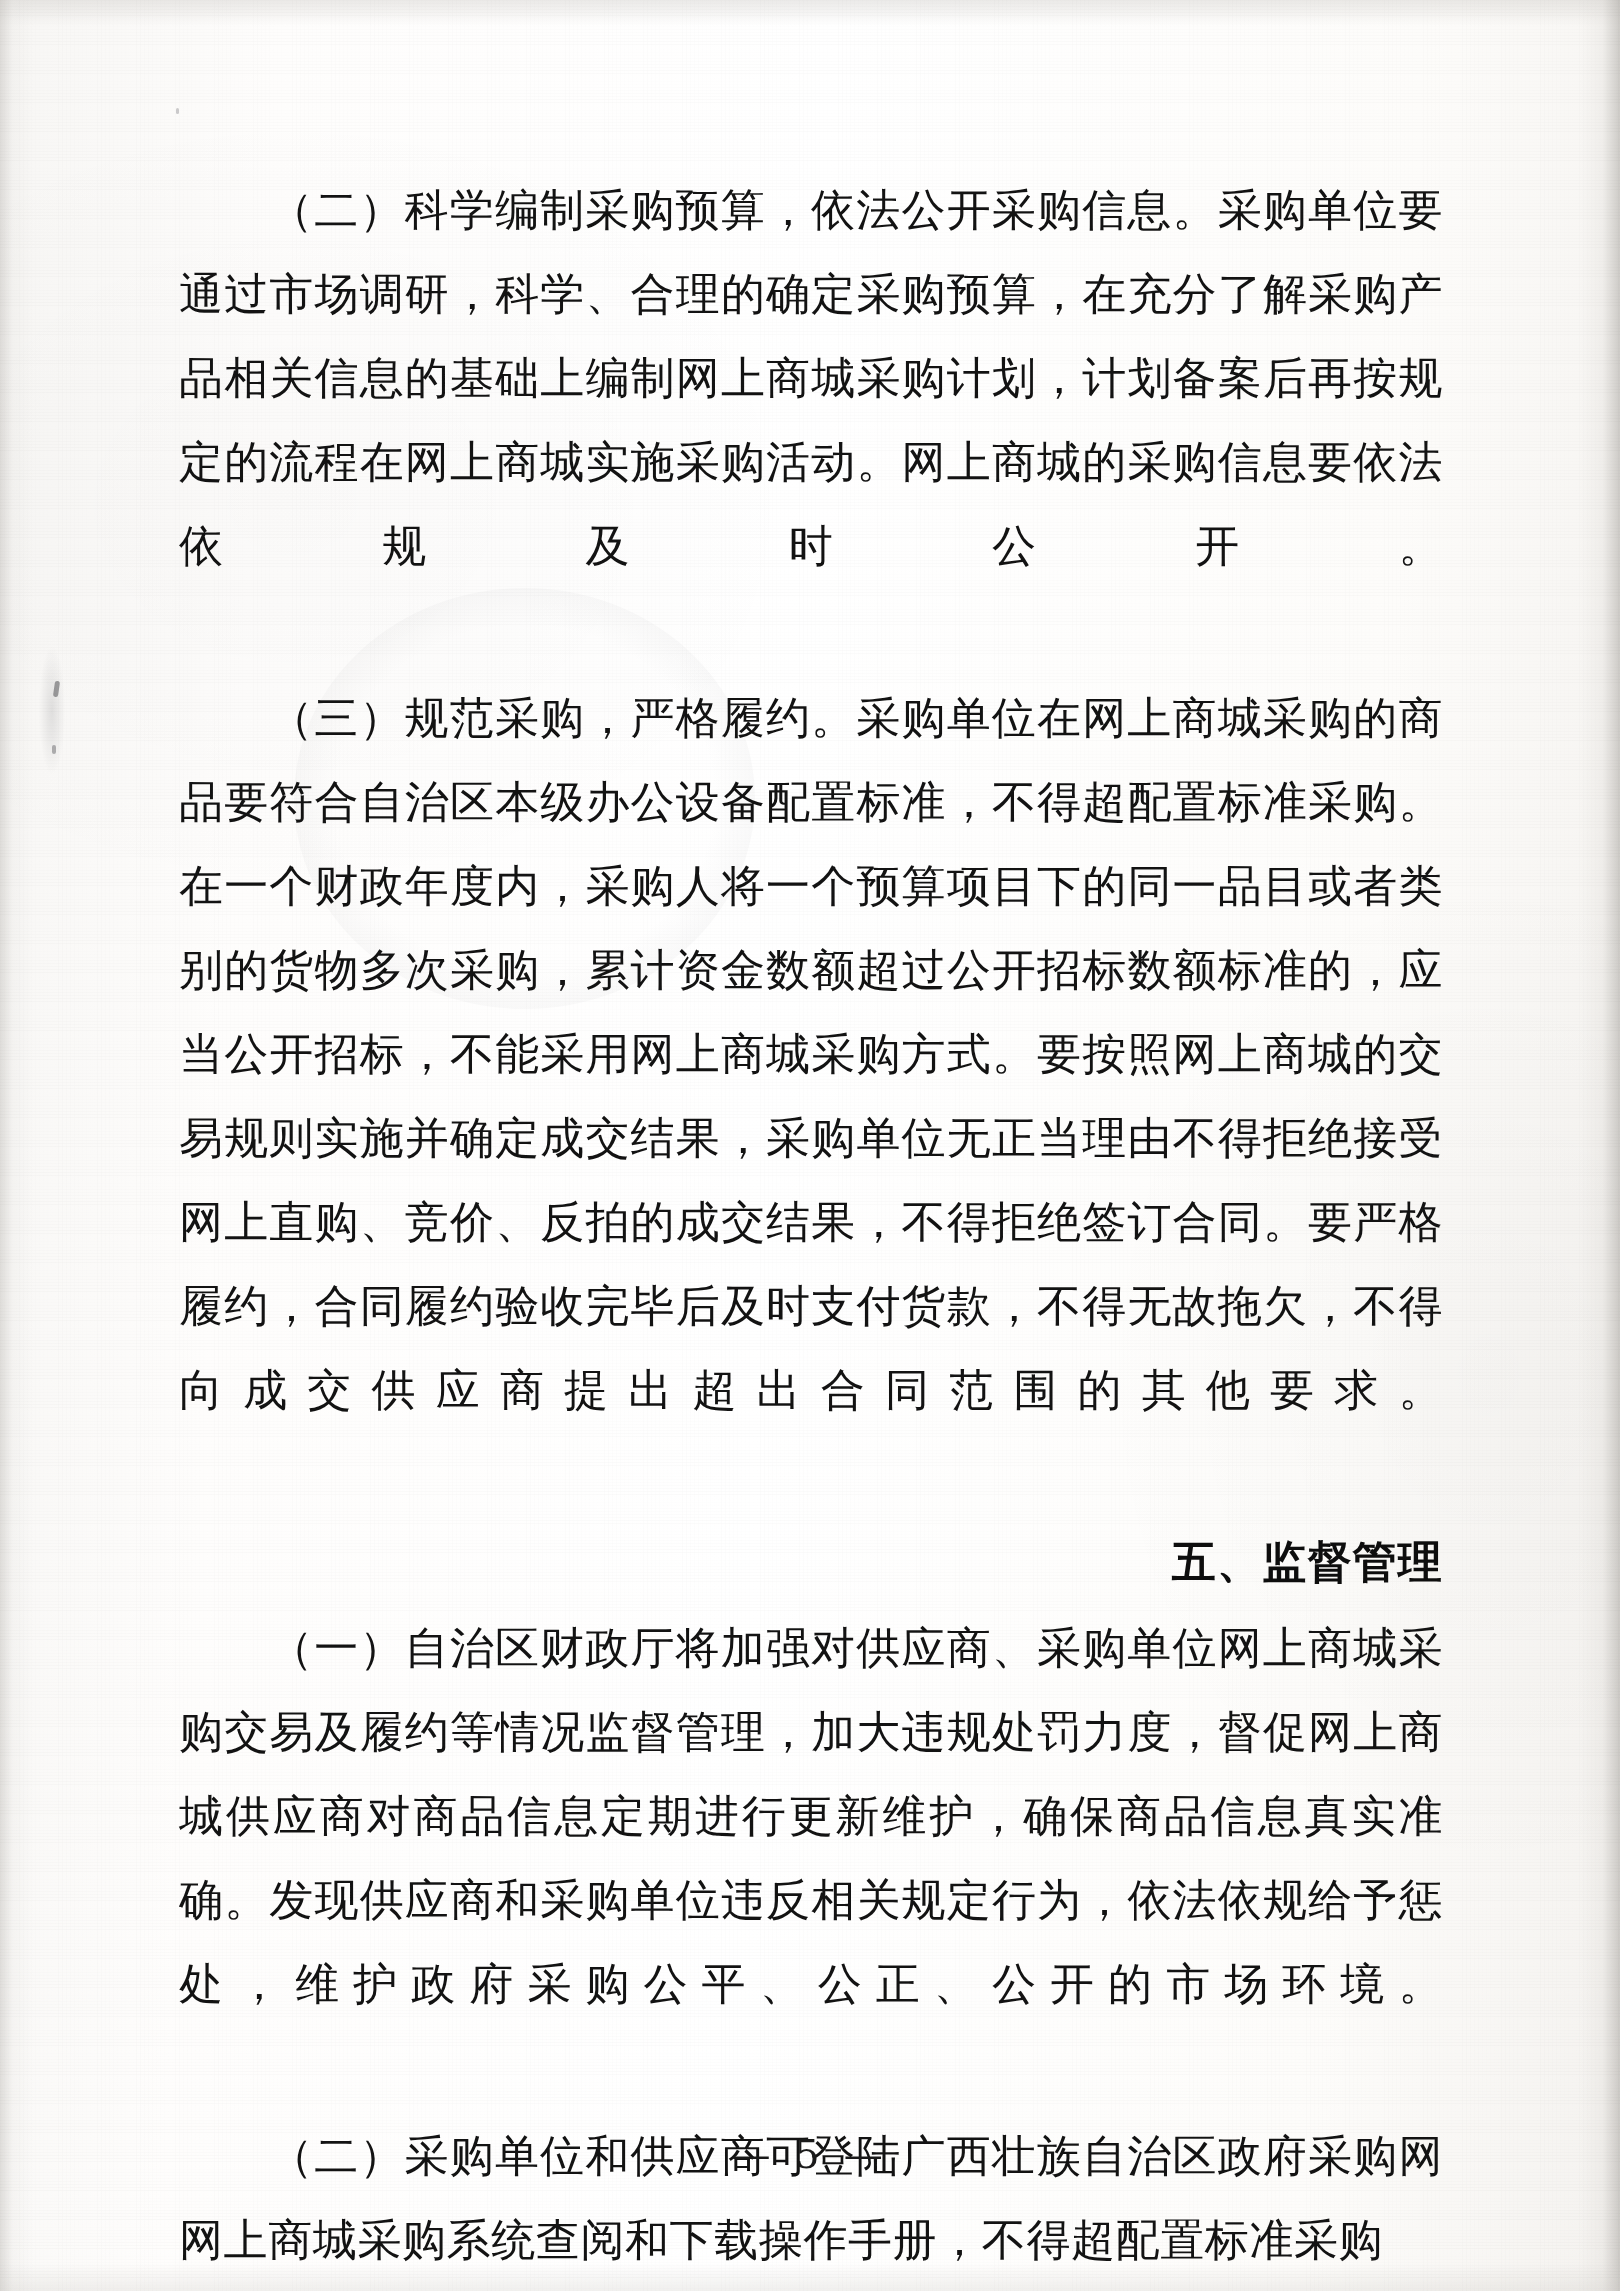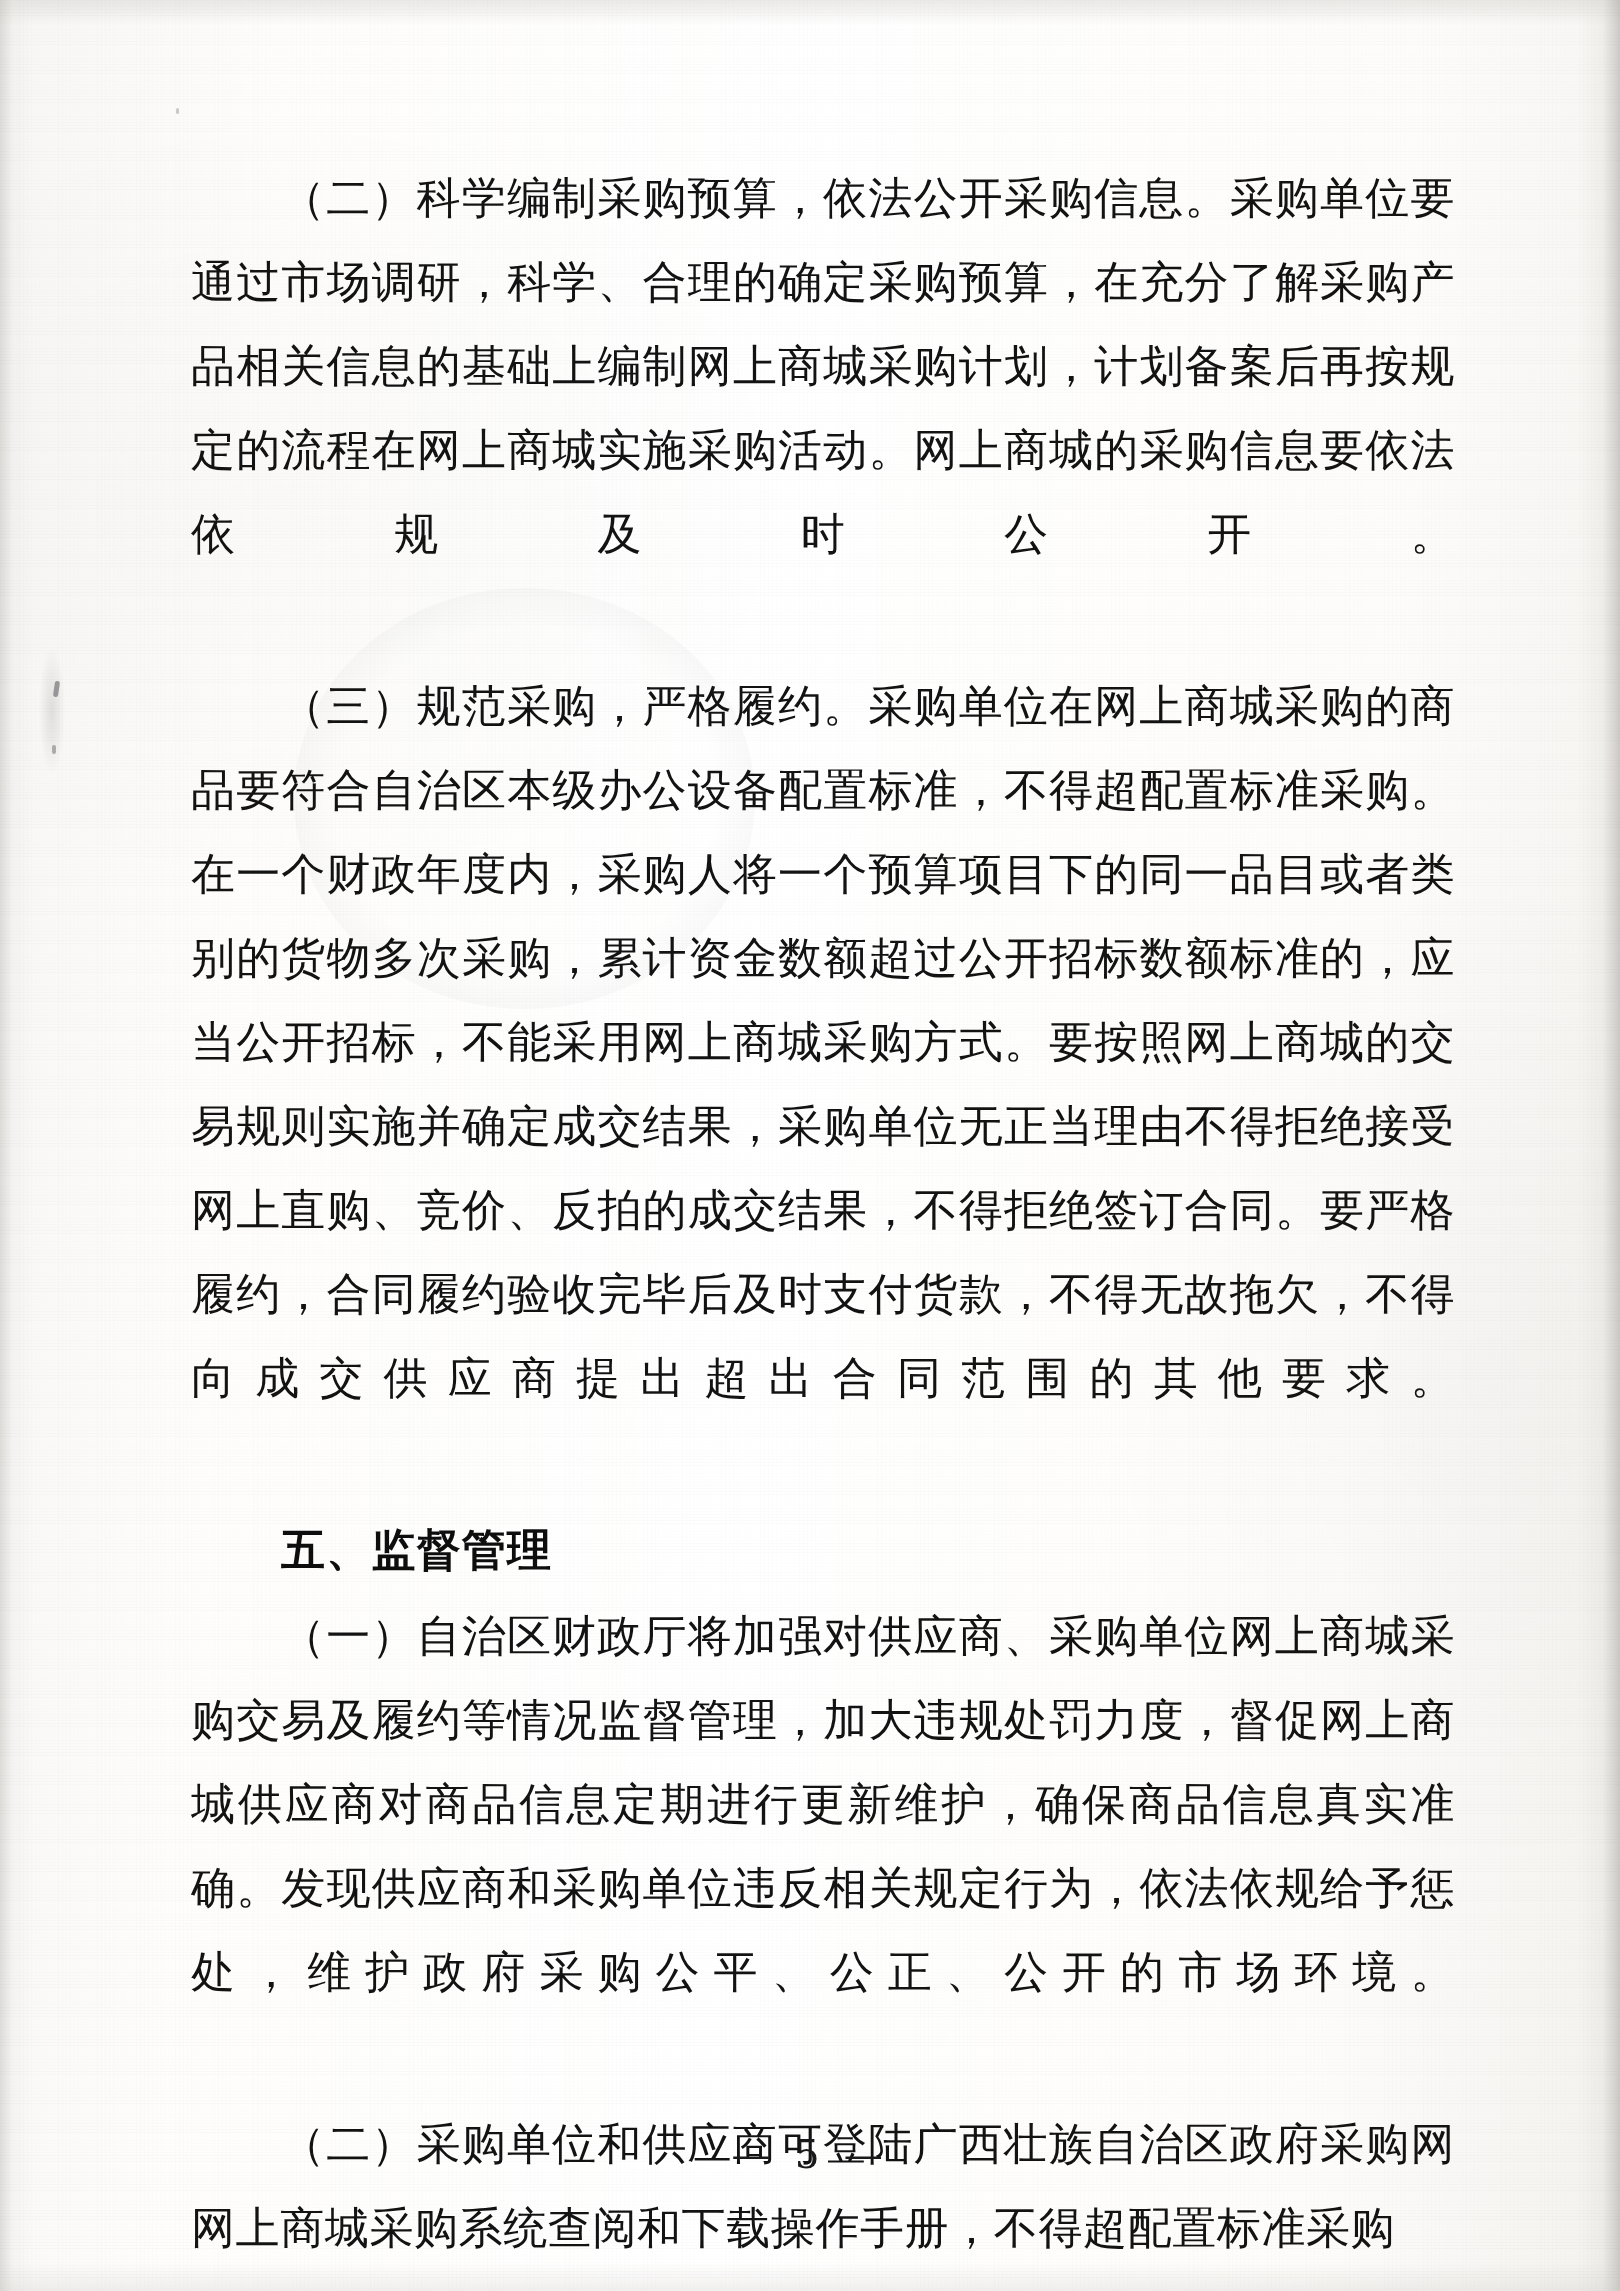--- a/index.html
+++ b/index.html
@@ -83,23 +83,22 @@
   .speck-3 {
     position: absolute; left: 176px; top: 108px;
     width: 2.9px; height: 5.9px; border-radius: 2px;
     background: rgba(90,90,95,0.30);
     pointer-events: none;
   }
 
   .content {
     position: absolute;
     left: 179px;
-    top: 156px;
+    top: 168px;
     width: 1264px;
-    margin-left: 12px;
   }
 
   .para {
     margin: 0 0 3.9px 0;
     font-size: 44px;
     line-height: 84px;
     letter-spacing: 0.6px;
     text-align: justify;
     text-justify: inter-character;
     text-indent: 90px;
@@ -116,20 +115,21 @@
 
   .heading {
     margin: 0 0 2px 0;
     font-size: 44px;
     line-height: 84px;
     letter-spacing: 1.2px;
     text-indent: 90px;
     color: #0e0e0e;
     font-weight: 700;
     font-family: "DejaVu Sans", "Liberation Sans", sans-serif;
+    text-align: right;
   }
 
   .page-number {
     position: absolute;
     left: 0;
     right: 0;
     top: 2132px;
     text-align: center;
     font-size: 39px;
     letter-spacing: 5.9px;

